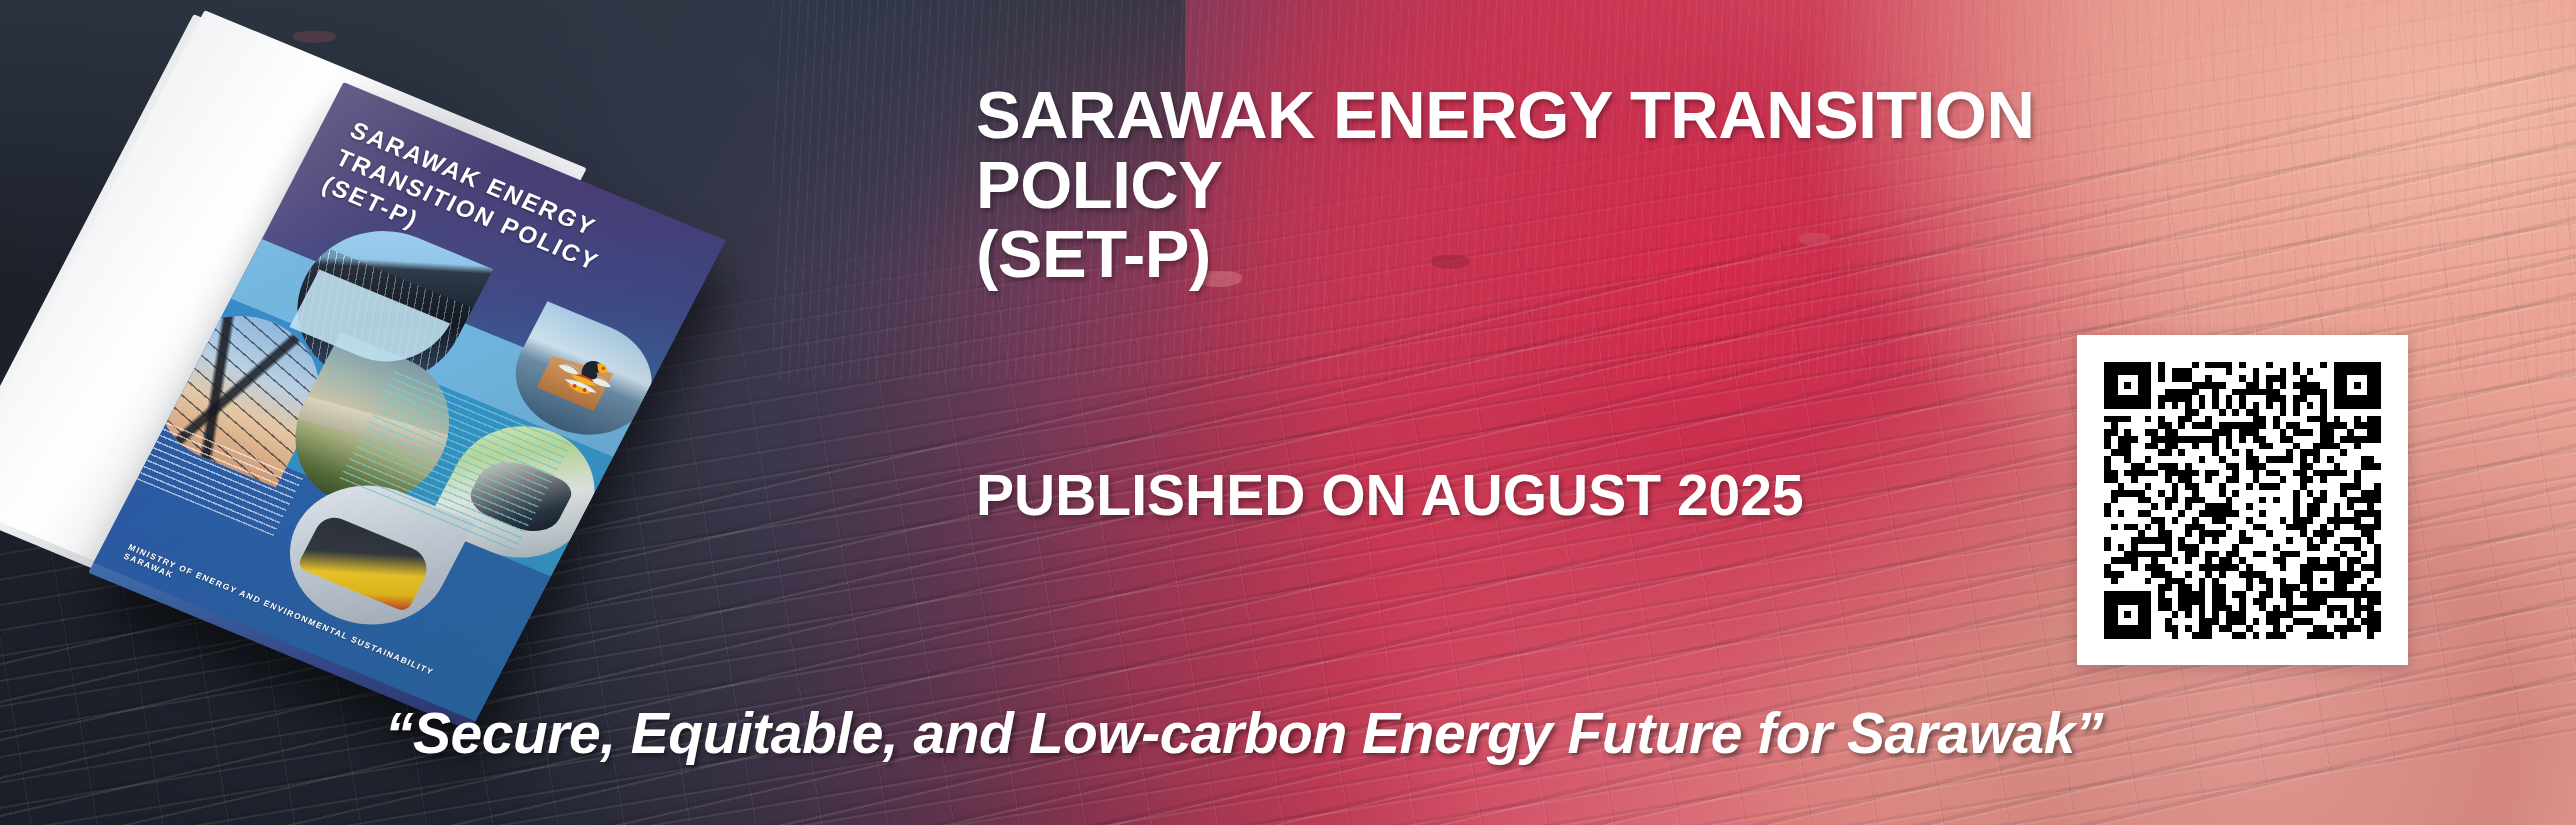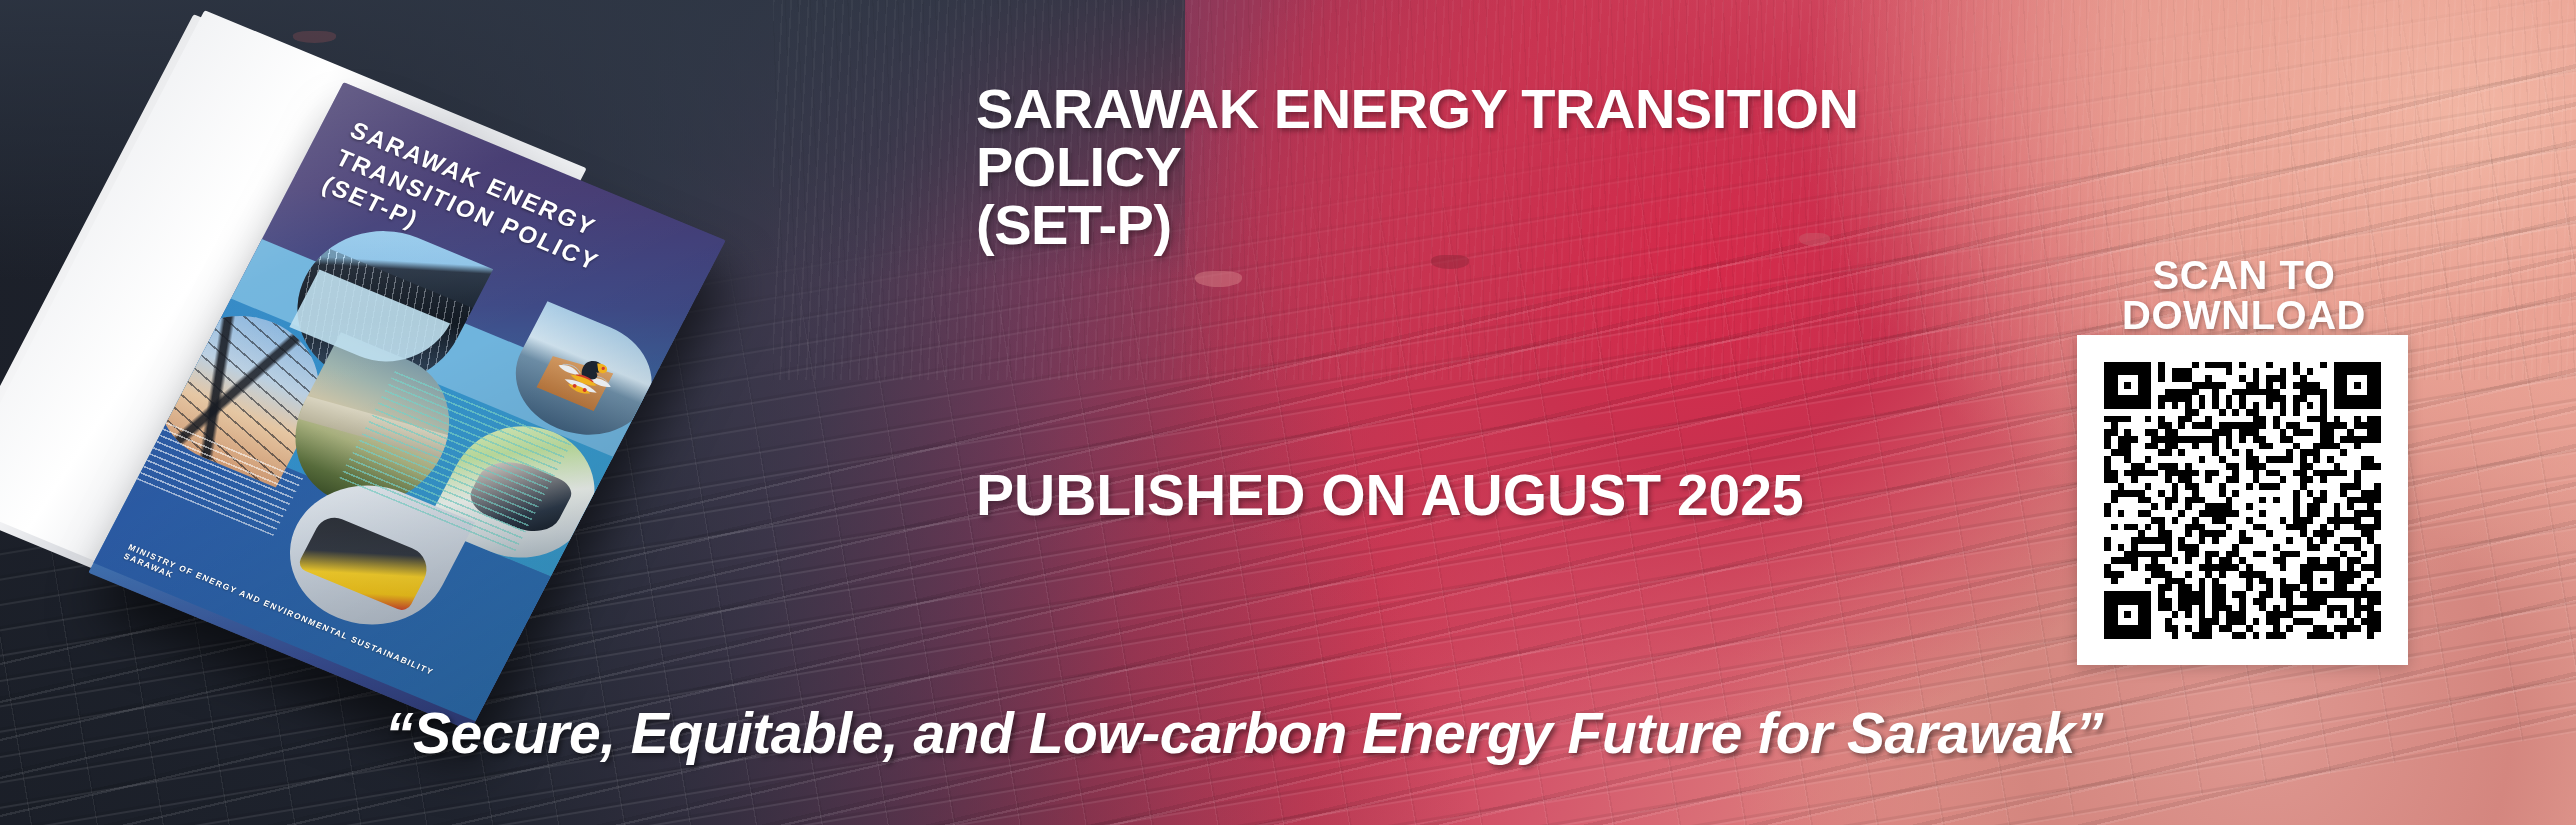--- a/index.html
+++ b/index.html
@@ -166,21 +166,21 @@
   .im-ev{background:linear-gradient(150deg,#dff0c9 0%,#bfe0a0 28%,#eef3ef 52%,#cfd8dd 74%,#9fb0bb 100%);}
   .im-ev:after{content:"";position:absolute;left:18%;top:30%;width:64%;height:46%;border-radius:46% 22% 40% 30%;
     background:linear-gradient(140deg,#f2e6db,#2d3a4a 70%,#121a24);}
   .im-bus{background:linear-gradient(150deg,#e8edf2 0%,#cfd8e2 40%,#aeb9c6 100%);}
   .im-bus:after{content:"";position:absolute;left:12%;top:34%;width:76%;height:44%;border-radius:18.4px 25px 9.8px 9.8px;
     background:linear-gradient(160deg,#2d3139 0%,#343a44 40%,#f5cf2c 62%,#f0c31c 82%,#c9342f 100%);}
 
   
   .headline{
     position:absolute;left:976px;top:80px;width:1084px;
-    color:#fff;font-weight:700;font-size:56px;line-height:1.04;
+    color:#fff;font-weight:700;font-size:67px;line-height:1.04;
     letter-spacing:-0.5px;
     font-stretch:condensed;
     text-shadow:2.2px 2.7px 4.9px rgba(0,0,0,.33);
   }
   .published{
     position:absolute;left:976px;top:467px;
     color:#fff;font-weight:700;font-size:57px;line-height:1;
     letter-spacing:0px;
     text-shadow:2.2px 2.7px 4.9px rgba(0,0,0,.33);
   }
@@ -291,21 +291,20 @@
 
   <div class="headline">
     <div>SARAWAK ENERGY TRANSITION POLICY</div>
     <div>(SET-P)</div>
   </div>
 
   <div class="published">PUBLISHED ON AUGUST 2025</div>
 
   <div class="tagline">“Secure, Equitable, and Low-carbon Energy Future for Sarawak”</div>
 
-  <div class="scan-label">SCAN TO DOWNLOAD</div>
 
   <div class="qr-panel">
     <div class="qr" id="qr">
         <i class="on"></i>
         <i class="on"></i>
         <i class="on"></i>
         <i class="on"></i>
         <i class="on"></i>
         <i class="on"></i>
         <i class="on"></i>

